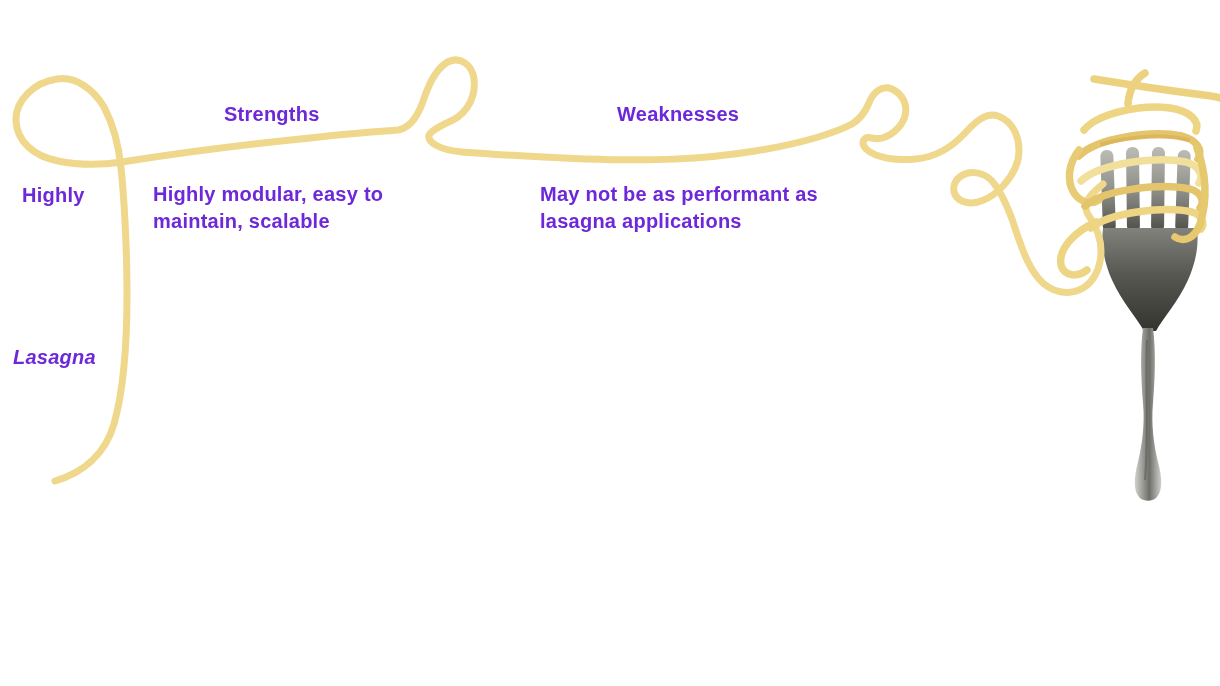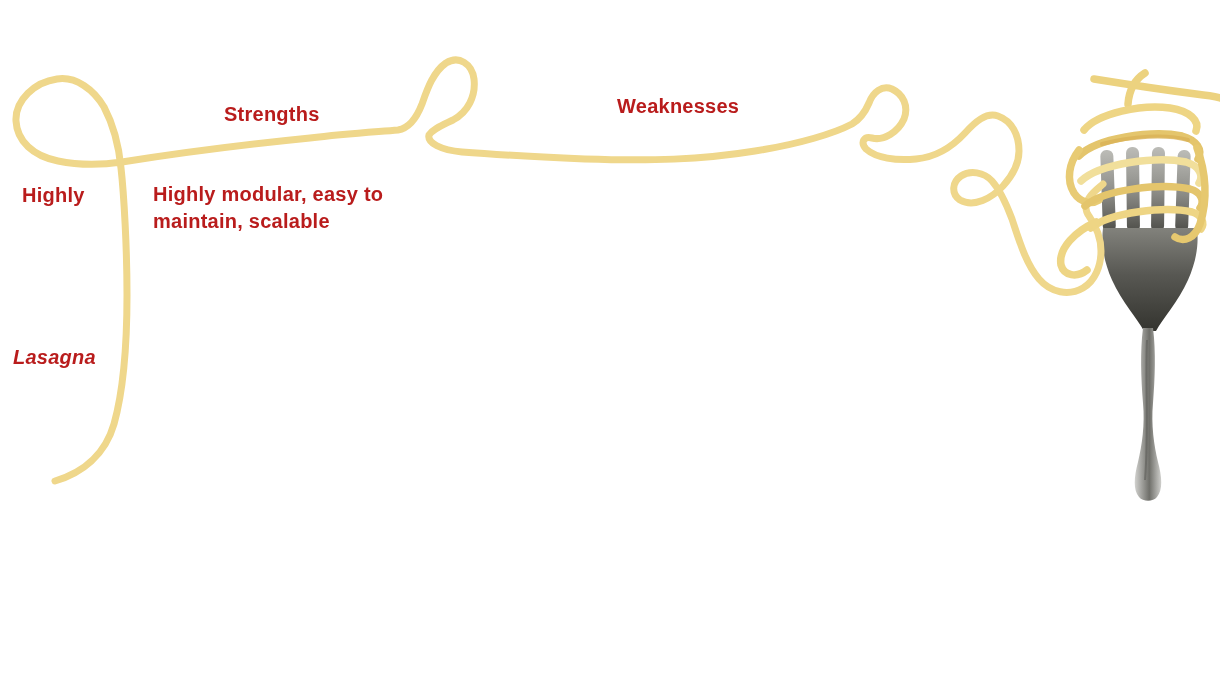--- a/index.html
+++ b/index.html
@@ -6,30 +6,30 @@
   .canvas{
     position:relative;
     width:1220px;height:686px;
     background:#ffffff;
     overflow:hidden;
     font-family:"Liberation Sans", sans-serif;
   }
   .deco-svg{position:absolute;left:0;top:0;width:1220px;height:686px;}
   .txt{
     position:absolute;
-    color:#b91c1c;
+    color:#6d28d9;
     font-weight:700;
     font-size:20px;
     letter-spacing:.25px;
   }
   .hdr{line-height:26px;}
   .rowlabel{line-height:26px;}
   .cell{line-height:27px;white-space:pre-line;}
   .pos-hdr-strengths{left:224px;top:101px;}
-  .pos-hdr-weaknesses{left:617px;top:93px;}
+  .pos-hdr-weaknesses{left:617px;top:101px;}
   .pos-label-ravioli{left:22px;top:182px;}
   .pos-cell-r1-s{left:153px;top:181px;width:340px;}
   .pos-cell-r1-w{left:540px;top:181px;width:400px;}
   .pos-label-lasagna{left:13px;top:344px;font-style:italic;}
   .pos-cell-r2-s{left:158px;top:343px;width:340px;}
   .pos-cell-r2-w{left:540px;top:343px;width:420px;}
 </style>
 </head>
 <body>
 
@@ -127,16 +127,18 @@
       <path d="M 1096 222 C 1076 231 1058 248 1061 265 C 1064 276 1077 278 1087 270" stroke="#eed584"></path>
     </g>
   </svg>
 
   <div class="txt hdr pos-hdr-strengths">Strengths</div>
   <div class="txt hdr pos-hdr-weaknesses">Weaknesses</div>
 
   <div class="txt rowlabel pos-label-ravioli">Highly</div>
   <div class="txt cell pos-cell-r1-s">Highly modular, easy to
 maintain, scalable</div>
+  <div class="txt cell pos-cell-r1-w">May not be as performant as
+lasagna applications</div>
 
   <div class="txt rowlabel pos-label-lasagna">Lasagna</div>
 
 </div>
 
 </body></html>

